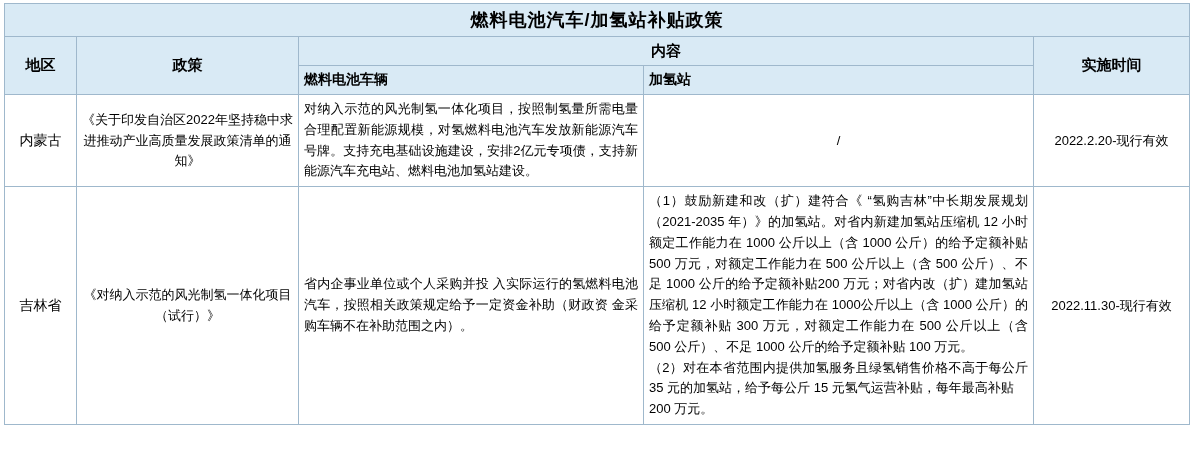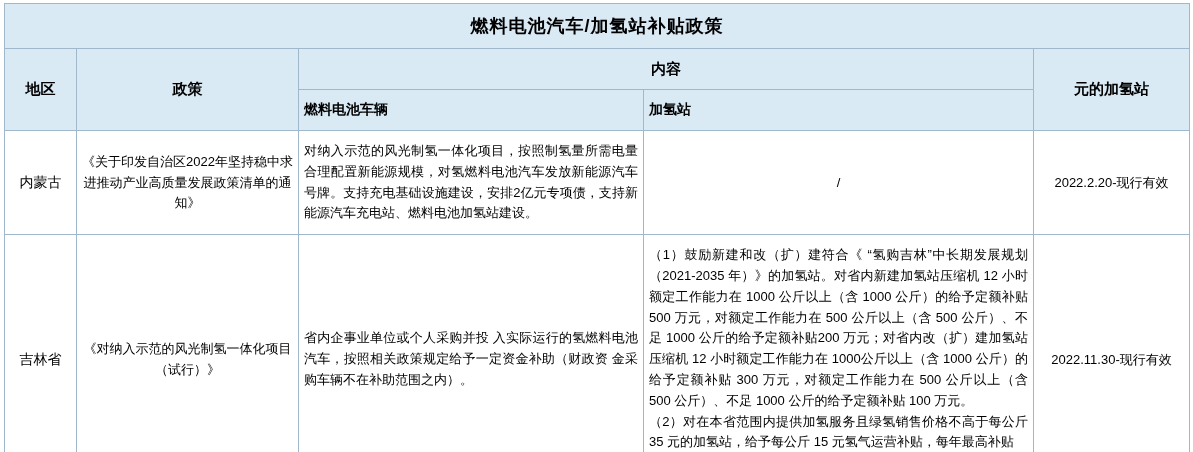--- a/index.html
+++ b/index.html
@@ -22,21 +22,21 @@
   table.subsidy-table {
     border-collapse: collapse;
     width: 1185px;
     margin: 3px 4px 0 4px;
     table-layout: fixed;
   }
   table.subsidy-table td,
   table.subsidy-table th {
     border: 1px solid #9fb8cc;
     vertical-align: middle;
-    padding: 10px 5px;
+    padding: 4px 5px;
   }
   .title-cell {
     background: #d9eaf5;
     text-align: center;
     font-weight: bold;
     font-size: 18px;
     letter-spacing: 1px;
     padding: 4px 0 5px 0;
     height: 24px;
   }
@@ -112,21 +112,21 @@
       <col class="col-time">
     </colgroup>
     <tbody>
       <tr>
         <td class="title-cell" colspan="5">燃料电池汽车/加氢站补贴政策</td>
       </tr>
       <tr>
         <td class="hdr" rowspan="2">地区</td>
         <td class="hdr" rowspan="2">政策</td>
         <td class="hdr" colspan="2">内容</td>
-        <td class="hdr" rowspan="2">元的加氢站</td>
+        <td class="hdr" rowspan="2">实施时间</td>
       </tr>
       <tr>
         <td class="hdr-sub">燃料电池车辆</td>
         <td class="hdr-sub">加氢站</td>
       </tr>
 
       <tr>
         <td class="cell-region">内蒙古</td>
         <td class="cell-policy">《关于印发自治区2022年坚持稳中求进推动产业高质量发展政策清单的通知》</td>
         <td class="cell-content">对纳入示范的风光制氢一体化项目，按照制氢量所需电量合理配置新能源规模，对氢燃料电池汽车发放新能源汽车号牌。支持充电基础设施建设，安排2亿元专项债，支持新能源汽车充电站、燃料电池加氢站建设。</td>

